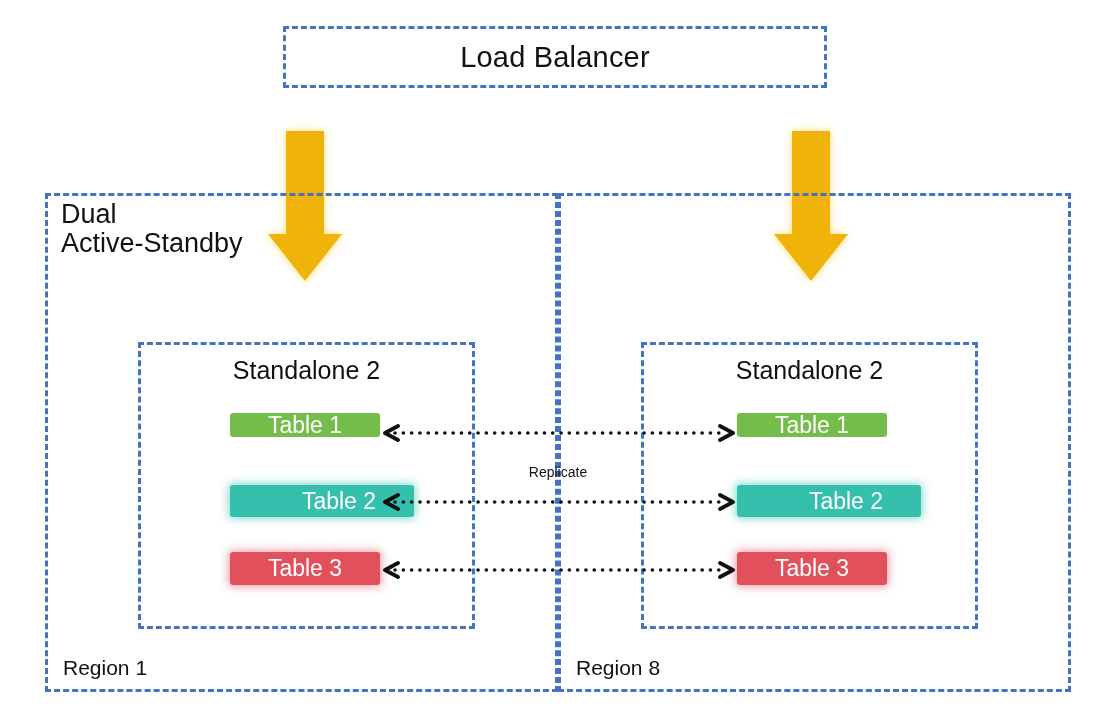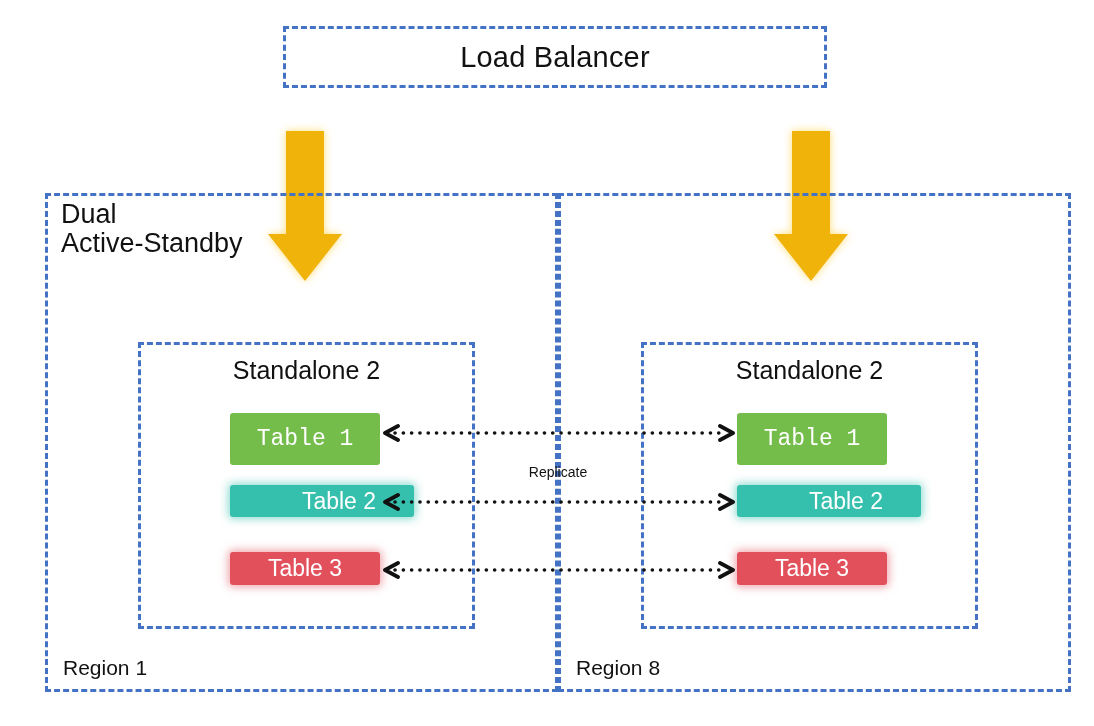--- a/index.html
+++ b/index.html
@@ -35,21 +35,21 @@
   .standalone-1 { left:138px; }
   .standalone-2 { left:641px; }
   .sa-title { text-align:center; margin-top:11px; font-size:25px; }
   .table-box {
     position:absolute; width:150px; color:#fff; font-size:23px;
     display:flex; align-items:center; justify-content:center;
     border-radius:3px; text-align:center;
   }
   .col-left  { left:230px; }
   .col-right { left:737px; }
-  .row-1 { top:413px; height:52px;font-family:Liberation Mono, monospace; }
+  .row-1 { top:413px; height:24px; }
   .row-2 { top:485px; height:32px;padding-left:34px; }
   .row-3 { top:552px; height:33px; }
   .tbl-green { background:#74BD4B; }
   .tbl-teal  { background:#35BFAD; box-shadow:0 0 8px 2px rgba(53,191,173,0.55); }
   .tbl-red   { background:#E2505C; box-shadow:0 0 8px 2px rgba(226,80,92,0.5); }
   .connector { position:absolute; left:380px; width:358px; height:24px; }
   .conn-1 { top:421px; }
   .conn-2 { top:490px; }
   .conn-3 { top:558px; }
   .replicate-label {

